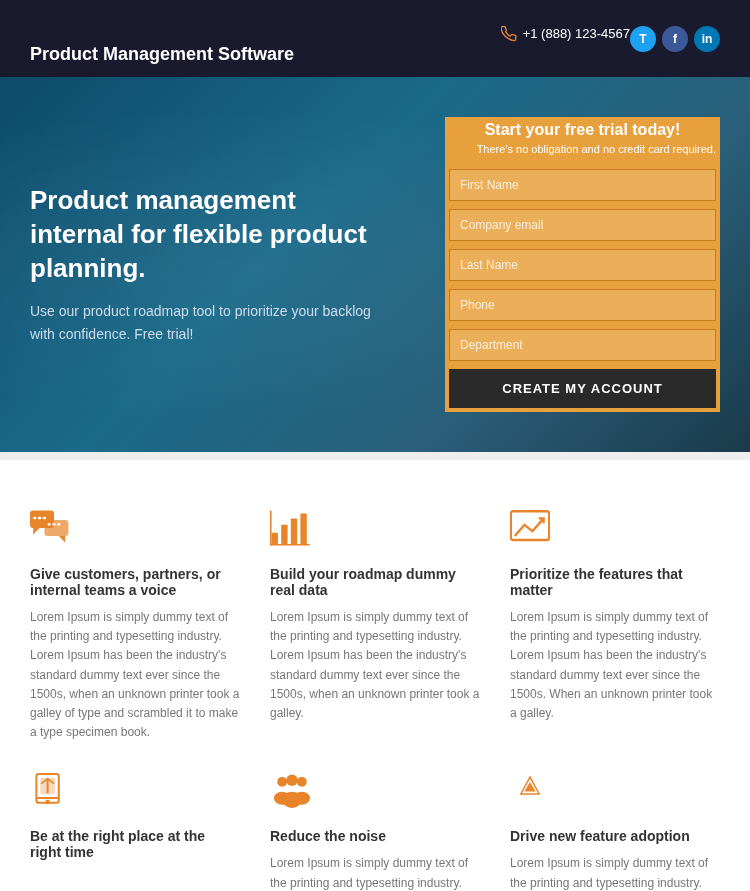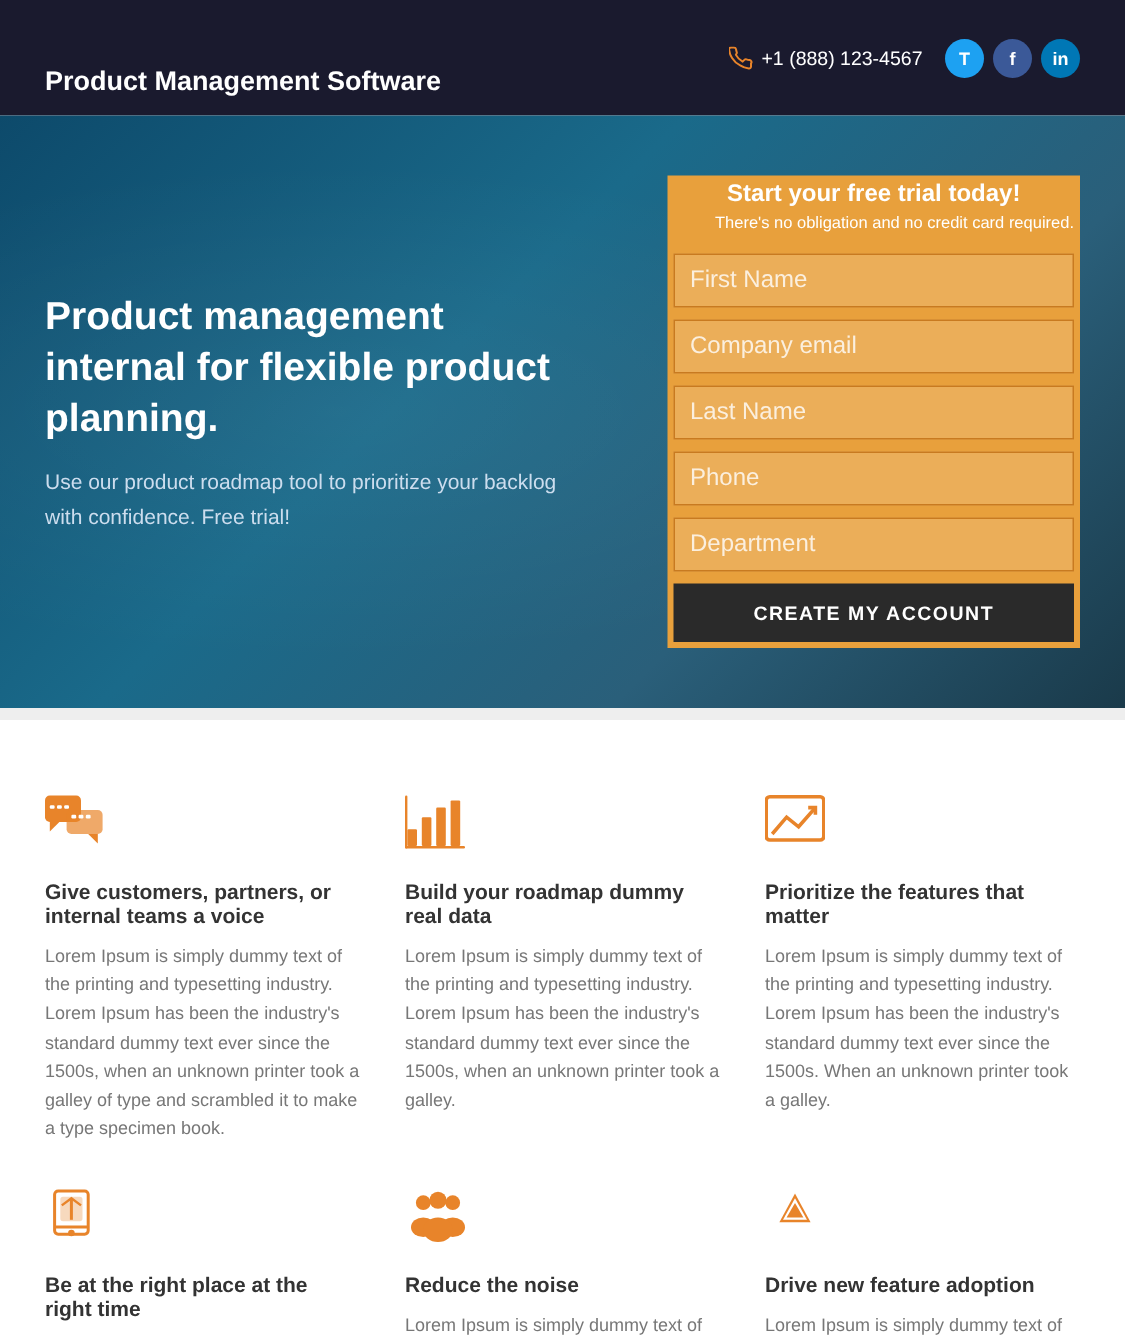--- a/index.html
+++ b/index.html
@@ -7,21 +7,21 @@
 
     
     .header {
       background: #1a1a2e;
       display: flex;
       align-items: center;
       justify-content: space-between;
       padding: 12px 30px;
     }
     .header-title { color: #fff; font-size: 18px; font-weight: bold; margin-top: 32px; }
-    .header-right { display: flex; align-items: center; gap: 15px; }
+    .header-right { display: flex; align-items: flex-start; }
     .header-phone { color: #fff; font-size: 13px; display: flex; align-items: center; gap: 6px; }
     .social-icons { display: flex; gap: 6px; }
     .social-icon {
       width: 26px; height: 26px; border-radius: 50%;
       display: flex; align-items: center; justify-content: center;
       font-size: 12px; font-weight: bold; color: #fff; cursor: pointer;
     }
     .social-twitter { background: #1da1f2; }
     .social-facebook { background: #3b5998; }
     .social-linkedin { background: #0077b5; }
@@ -58,21 +58,21 @@
     .form-panel h3 { color: #fff; font-size: 16px; font-weight: bold; margin-bottom: 4px; text-align: center; }
     .form-panel p { color: #fff; font-size: 11px; text-align: right; margin-bottom: 14px; }
     .form-panel input {
       display: block;
       width: 100%;
       padding: 8px 10px;
       margin-bottom: 8px;
       border: 1px solid #c87a20;
       background: rgba(255,255,255,0.15);
       color: #fff;
-      font-size: 16px;
+      font-size: 12px;
       outline: none;
     }
     .form-panel input::placeholder { color: rgba(255,255,255,0.8); }
     .form-panel .btn-create {
       display: block;
       width: 100%;
       padding: 12px;
       background: #2a2a2a;
       color: #fff;
       font-size: 13px;

